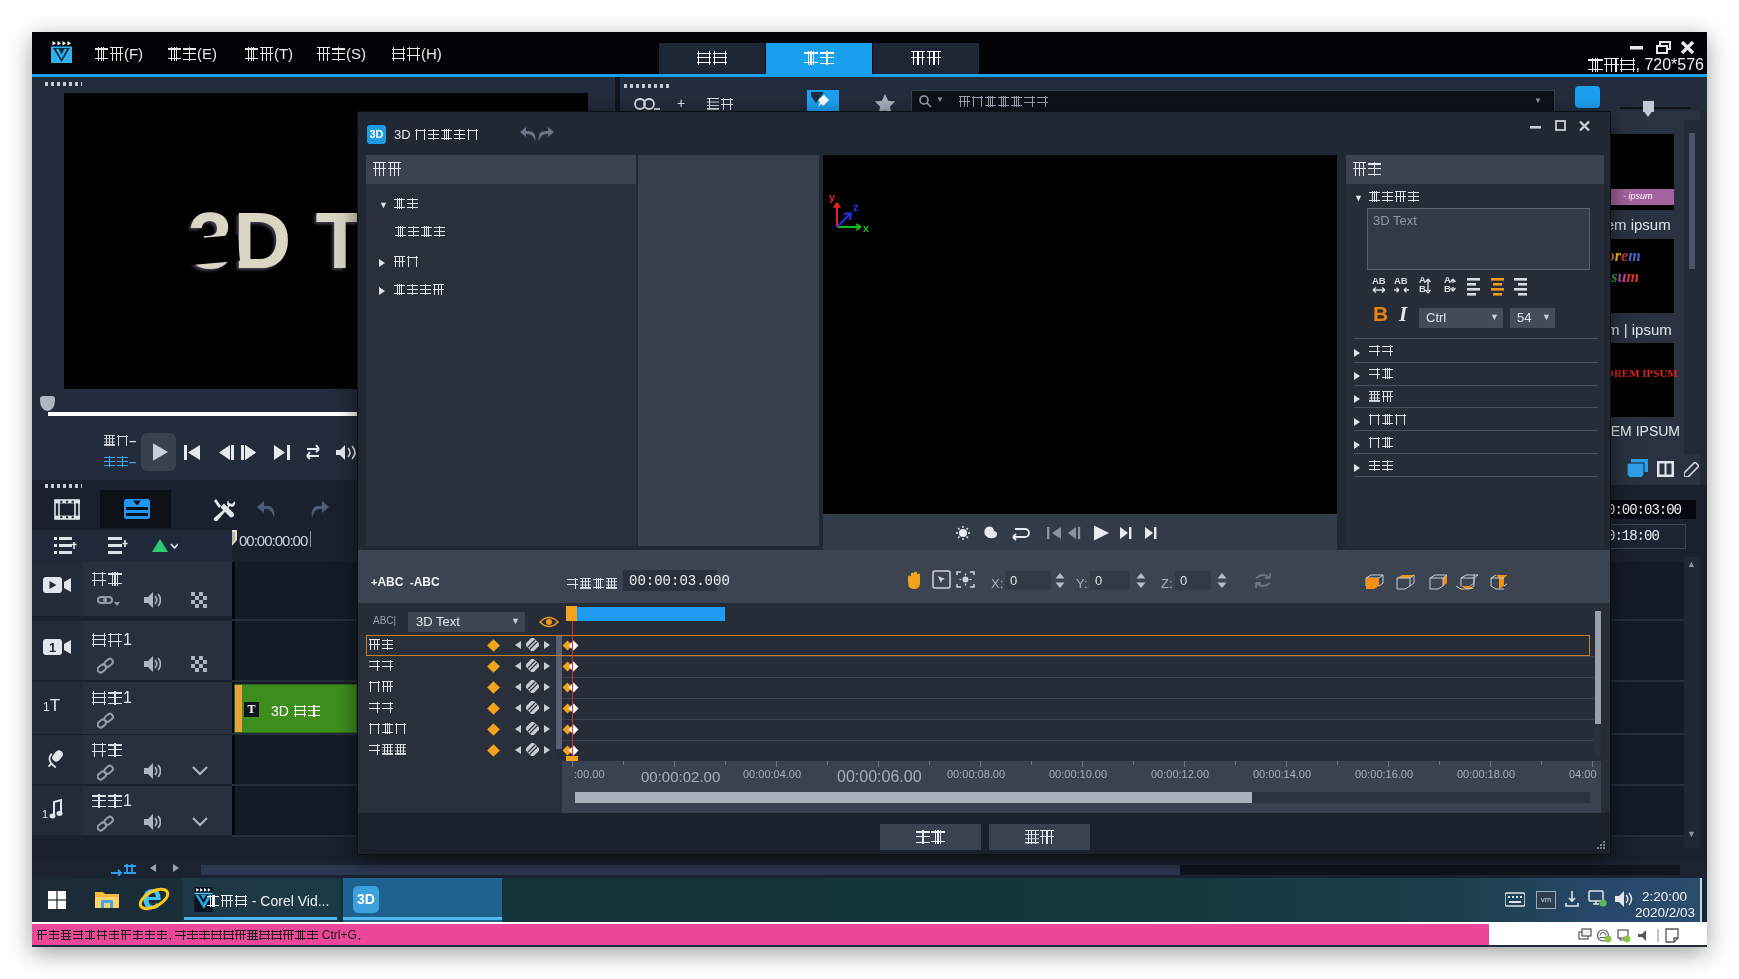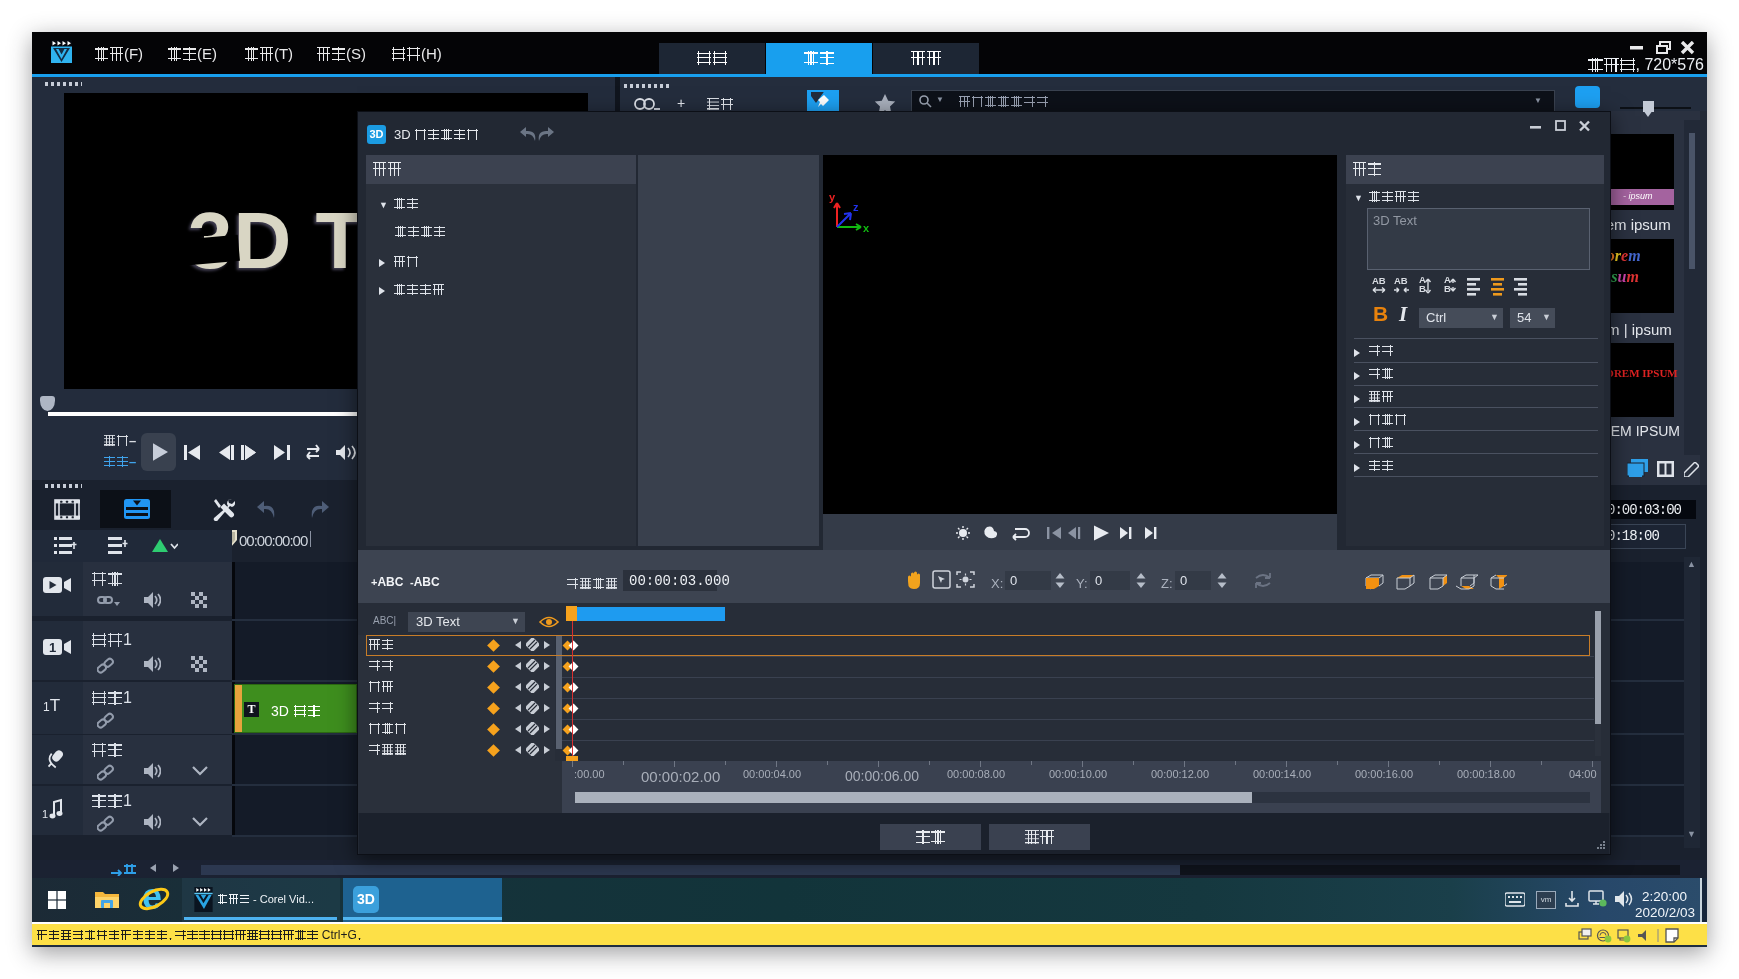--- a/index.html
+++ b/index.html
@@ -28,21 +28,21 @@
 #tl{position:absolute;left:0;top:448px;width:1675px;height:398px;background:#1a212e}
 .trow{position:absolute;left:0;width:200px}
 .tic{position:absolute;left:0;top:0;width:51px;background:#222b3a;height:100%}
 .tlab{position:absolute;left:51px;top:0;width:149px;background:#28303f;height:100%;color:#dde2ea;font-size:16px}
 .lane{position:absolute;background:#141b28}
 .lanesep{position:absolute;background:#242e3e;height:2px}
 
 #lib{position:absolute;left:588px;top:45px;width:1087px;height:408px;background:#2a3140}
 
 #taskbar{position:absolute;left:0;top:846px;width:1671px;height:44px;background:linear-gradient(90deg,#1c2a36 0,#16323a 18%,#12343a 45%,#15383f 70%,#1a3f4a 85%,#27486a 94%,#2b4c6b 100%)}
-#statusbar{position:absolute;left:0;top:891px;width:1675px;height:22px;background:#fde047;border-top:1px solid #fff;color:#1c1c1c;font-size:12px}
+#statusbar{position:absolute;left:0;top:891px;width:1457px;height:22px;background:#ec4899;border-top:1px solid #fff;color:#1c1c1c;font-size:12px}
 #vmbottom{position:absolute;left:0;top:913px;width:1675px;height:2px;background:#1e2d40}
 svg{display:block}
 .tc{font-family:"Liberation Mono",monospace}
 .trr{width:0;height:0;border-top:4px solid transparent;border-bottom:4px solid transparent;border-left:6px solid #dfe3ea}
 .trl{width:0;height:0;border-top:4.5px solid transparent;border-bottom:4.5px solid transparent;border-right:6px solid #aab3c0}
 .trr2{width:0;height:0;border-top:4.5px solid transparent;border-bottom:4.5px solid transparent;border-left:6px solid #aab3c0}
 .dia{width:9px;height:9px;transform:rotate(45deg)}
 </style></head>
 <body>
 <div id="vm">
@@ -748,21 +748,21 @@
    <div class="ab" style="left: 204px; top: 158px; width: 1039px; height: 25px; background: rgb(58, 65, 80); overflow: hidden;" id="ruler">
             <div class="ab" style="left:10px;top:0;width:1px;height:6px;background:#6f7684"></div>
             <div class="ab" style="left:61px;top:0;width:1px;height:4px;background:#6f7684"></div>
             <div class="ab" style="left:112px;top:0;width:1px;height:6px;background:#6f7684"></div>
             <span class="ab" style="left:79px;top:7px;font-size:15px;color:#a8aeb9">00:00:02.00</span>
             <div class="ab" style="left:163px;top:0;width:1px;height:4px;background:#6f7684"></div>
             <div class="ab" style="left:214px;top:0;width:1px;height:6px;background:#6f7684"></div>
             <span class="ab" style="left:181px;top:7px;font-size:11px;color:#a8aeb9">00:00:04.00</span>
             <div class="ab" style="left:265px;top:0;width:1px;height:4px;background:#6f7684"></div>
             <div class="ab" style="left:316px;top:0;width:1px;height:6px;background:#6f7684"></div>
-            <span class="ab" style="left:283px;top:7px;font-size:14px;color:#a8aeb9">00:00:06.00</span>
+            <span class="ab" style="left:275px;top:7px;font-size:16px;color:#a8aeb9">00:00:06.00</span>
             <div class="ab" style="left:367px;top:0;width:1px;height:4px;background:#6f7684"></div>
             <div class="ab" style="left:418px;top:0;width:1px;height:6px;background:#6f7684"></div>
             <span class="ab" style="left:385px;top:7px;font-size:11px;color:#a8aeb9">00:00:08.00</span>
             <div class="ab" style="left:469px;top:0;width:1px;height:4px;background:#6f7684"></div>
             <div class="ab" style="left:520px;top:0;width:1px;height:6px;background:#6f7684"></div>
             <span class="ab" style="left:487px;top:7px;font-size:11px;color:#a8aeb9">00:00:10.00</span>
             <div class="ab" style="left:571px;top:0;width:1px;height:4px;background:#6f7684"></div>
             <div class="ab" style="left:622px;top:0;width:1px;height:6px;background:#6f7684"></div>
             <span class="ab" style="left:589px;top:7px;font-size:11px;color:#a8aeb9">00:00:12.00</span>
             <div class="ab" style="left:673px;top:0;width:1px;height:4px;background:#6f7684"></div>
@@ -829,21 +829,21 @@
           <path d="M2 1 l3 2 -3 2z"></path>
           <path d="M6 1 l3 2 -3 2z"></path>
           <path d="M10 1 l3 2 -3 2z"></path>
           <path d="M14 1 l3 2 -3 2z"></path>
         </g>
         <rect x="0" y="6" width="19" height="1.5" fill="#58c6f2"></rect>
         <path d="M1 8 h17 l-8 15z" fill="#29a3e2"></path>
         <path d="M4 8 L9.5 17 L15 8 Z" fill="#0a1420"></path>
         <path d="M6.5 8 L9.5 13 L12.5 8 Z" fill="#29a3e2"></path>
       </svg>
- <span class="ab" style="left:185px;top:15px;color:#f0f4f8;font-size:11px"><i class="z z3"></i><i class="z z5"></i><i class="z z4"></i> - Corel Vid...</span>
+ <span class="ab" style="left:174px;top:15px;color:#f0f4f8;font-size:14px"><i class="z z3"></i><i class="z z5"></i><i class="z z4"></i> - Corel Vid...</span>
  <div class="ab" style="left:152px;top:39px;width:153px;height:3px;background:#4db2f0"></div>
  <div class="ab" style="left:311px;top:0;width:159px;height:44px;background:#1e6290"></div>
  <div class="ab" style="left:321px;top:8px;width:26px;height:27px;background:#3ba0dc;border-radius:5px;color:#fff;font-weight:bold;font-size:14px;text-align:center;line-height:27px">3D</div>
  <div class="ab" style="left:311px;top:39px;width:159px;height:3px;background:#52b6ef"></div>
  <g></g>
  <svg class="ab" style="left:1473px;top:13px" width="20" height="17" viewBox="0 0 20 17">
         <rect x="0" y="2" width="20" height="13" rx="2" fill="none" stroke="#dfe5ea" stroke-width="1.4"></rect>
         <g fill="#dfe5ea">
           <rect x="3" y="5" width="2" height="2"></rect>
           <rect x="7" y="5" width="2" height="2"></rect>

